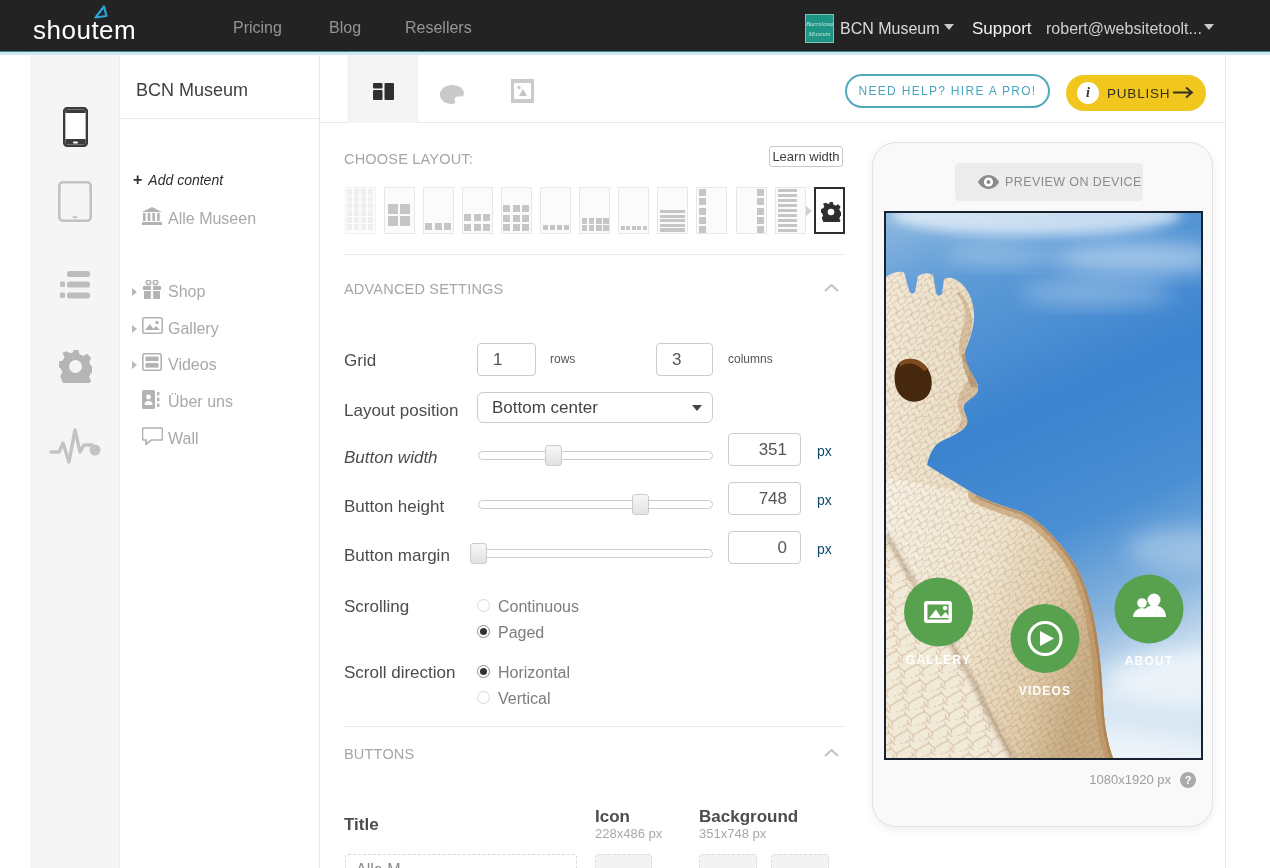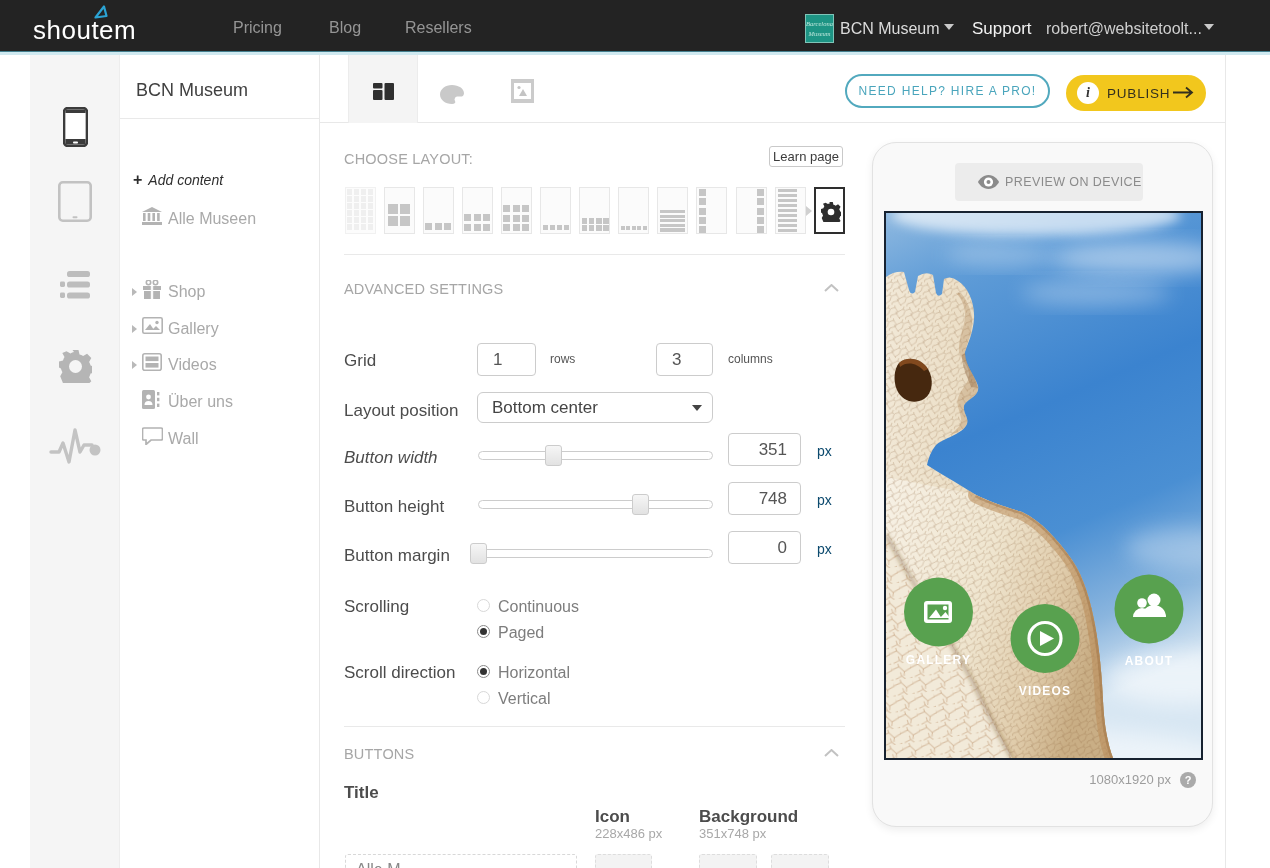--- a/index.html
+++ b/index.html
@@ -246,21 +246,21 @@
     <div class="ptxt">PUBLISH</div>
     <svg class="parr" style="position:absolute;left:106px;top:11px;" width="22" height="13" viewBox="0 0 22 13">
         <path d="M1 6.5 H19 M14 1.5 L20 6.5 L14 11.5" fill="none" stroke="#33301e" stroke-width="1.8"></path>
       </svg>
   </div>
 </div>
 <div id="vline"></div>
 
 <div id="content">
   <div class="seclabel" style="left:24px; top:28px;">CHOOSE LAYOUT:</div>
-  <div id="learnmore">Learn page</div>
+  <div id="learnmore">Learn width</div>
   <div id="thumbs">
       <div class="thumb" style="left: 24.5px; opacity: 0.55;">
         <div style="position:absolute;left:1px;top:1px;width:5.5px;height:5.5px;background:#e3e3e3"></div>
         <div style="position:absolute;left:8px;top:1px;width:5.5px;height:5.5px;background:#e3e3e3"></div>
         <div style="position:absolute;left:15px;top:1px;width:5.5px;height:5.5px;background:#e3e3e3"></div>
         <div style="position:absolute;left:22px;top:1px;width:5.5px;height:5.5px;background:#e3e3e3"></div>
         <div style="position:absolute;left:1px;top:8px;width:5.5px;height:5.5px;background:#e3e3e3"></div>
         <div style="position:absolute;left:8px;top:8px;width:5.5px;height:5.5px;background:#e3e3e3"></div>
         <div style="position:absolute;left:15px;top:8px;width:5.5px;height:5.5px;background:#e3e3e3"></div>
         <div style="position:absolute;left:22px;top:8px;width:5.5px;height:5.5px;background:#e3e3e3"></div>
@@ -420,21 +420,21 @@
   <div class="rlabel" style="left:178px; top:541px;">Horizontal</div>
   <div class="radio" style="left:157px; top:568px;"></div>
   <div class="rlabel" style="left:178px; top:567px;">Vertical</div>
 
   <div class="divider" style="top:603px;"></div>
   <div class="seclabel" style="left:24px; top:623px;">BUTTONS</div>
   <svg class="chev" style="top:626px;" width="15" height="8" viewBox="0 0 15 8">
       <path d="M1 7 L7.5 1 L14 7" fill="none" stroke="#c2c2c2" stroke-width="2"></path>
     </svg>
 
-  <div class="flabel" style="top:660px; font-weight:bold;">Title</div>
+  <div class="flabel" style="top:692px; font-weight:bold;">Title</div>
   <div class="flabel" style="left:275px; top:684px; font-weight:bold;">Icon</div>
   <div class="pxlabel" style="left:275px; top:703px; font-size:13px; color:#a8a8a8;">228x486 px</div>
   <div class="flabel" style="left:379px; top:684px; font-weight:bold;">Background</div>
   <div class="pxlabel" style="left:379px; top:703px; font-size:13px; color:#a8a8a8;">351x748 px</div>
 
   <div style="position:absolute; left:25px; top:731px; width:232px; height:30px; border:1px dashed #d8d8d8; border-radius:3px; font-size:16px; color:#888; padding:6px 10px;">Alle M</div>
   <div style="position:absolute; left:275px; top:731px; width:57px; height:30px; background:#f3f3f3; border:1px dashed #ddd; border-radius:3px;"></div>
   <div style="position:absolute; left:379px; top:731px; width:58px; height:30px; background:#f3f3f3; border:1px dashed #ddd; border-radius:3px;"></div>
   <div style="position:absolute; left:451px; top:731px; width:58px; height:30px; background:#f3f3f3; border:1px dashed #ddd; border-radius:3px;"></div>
 </div>

